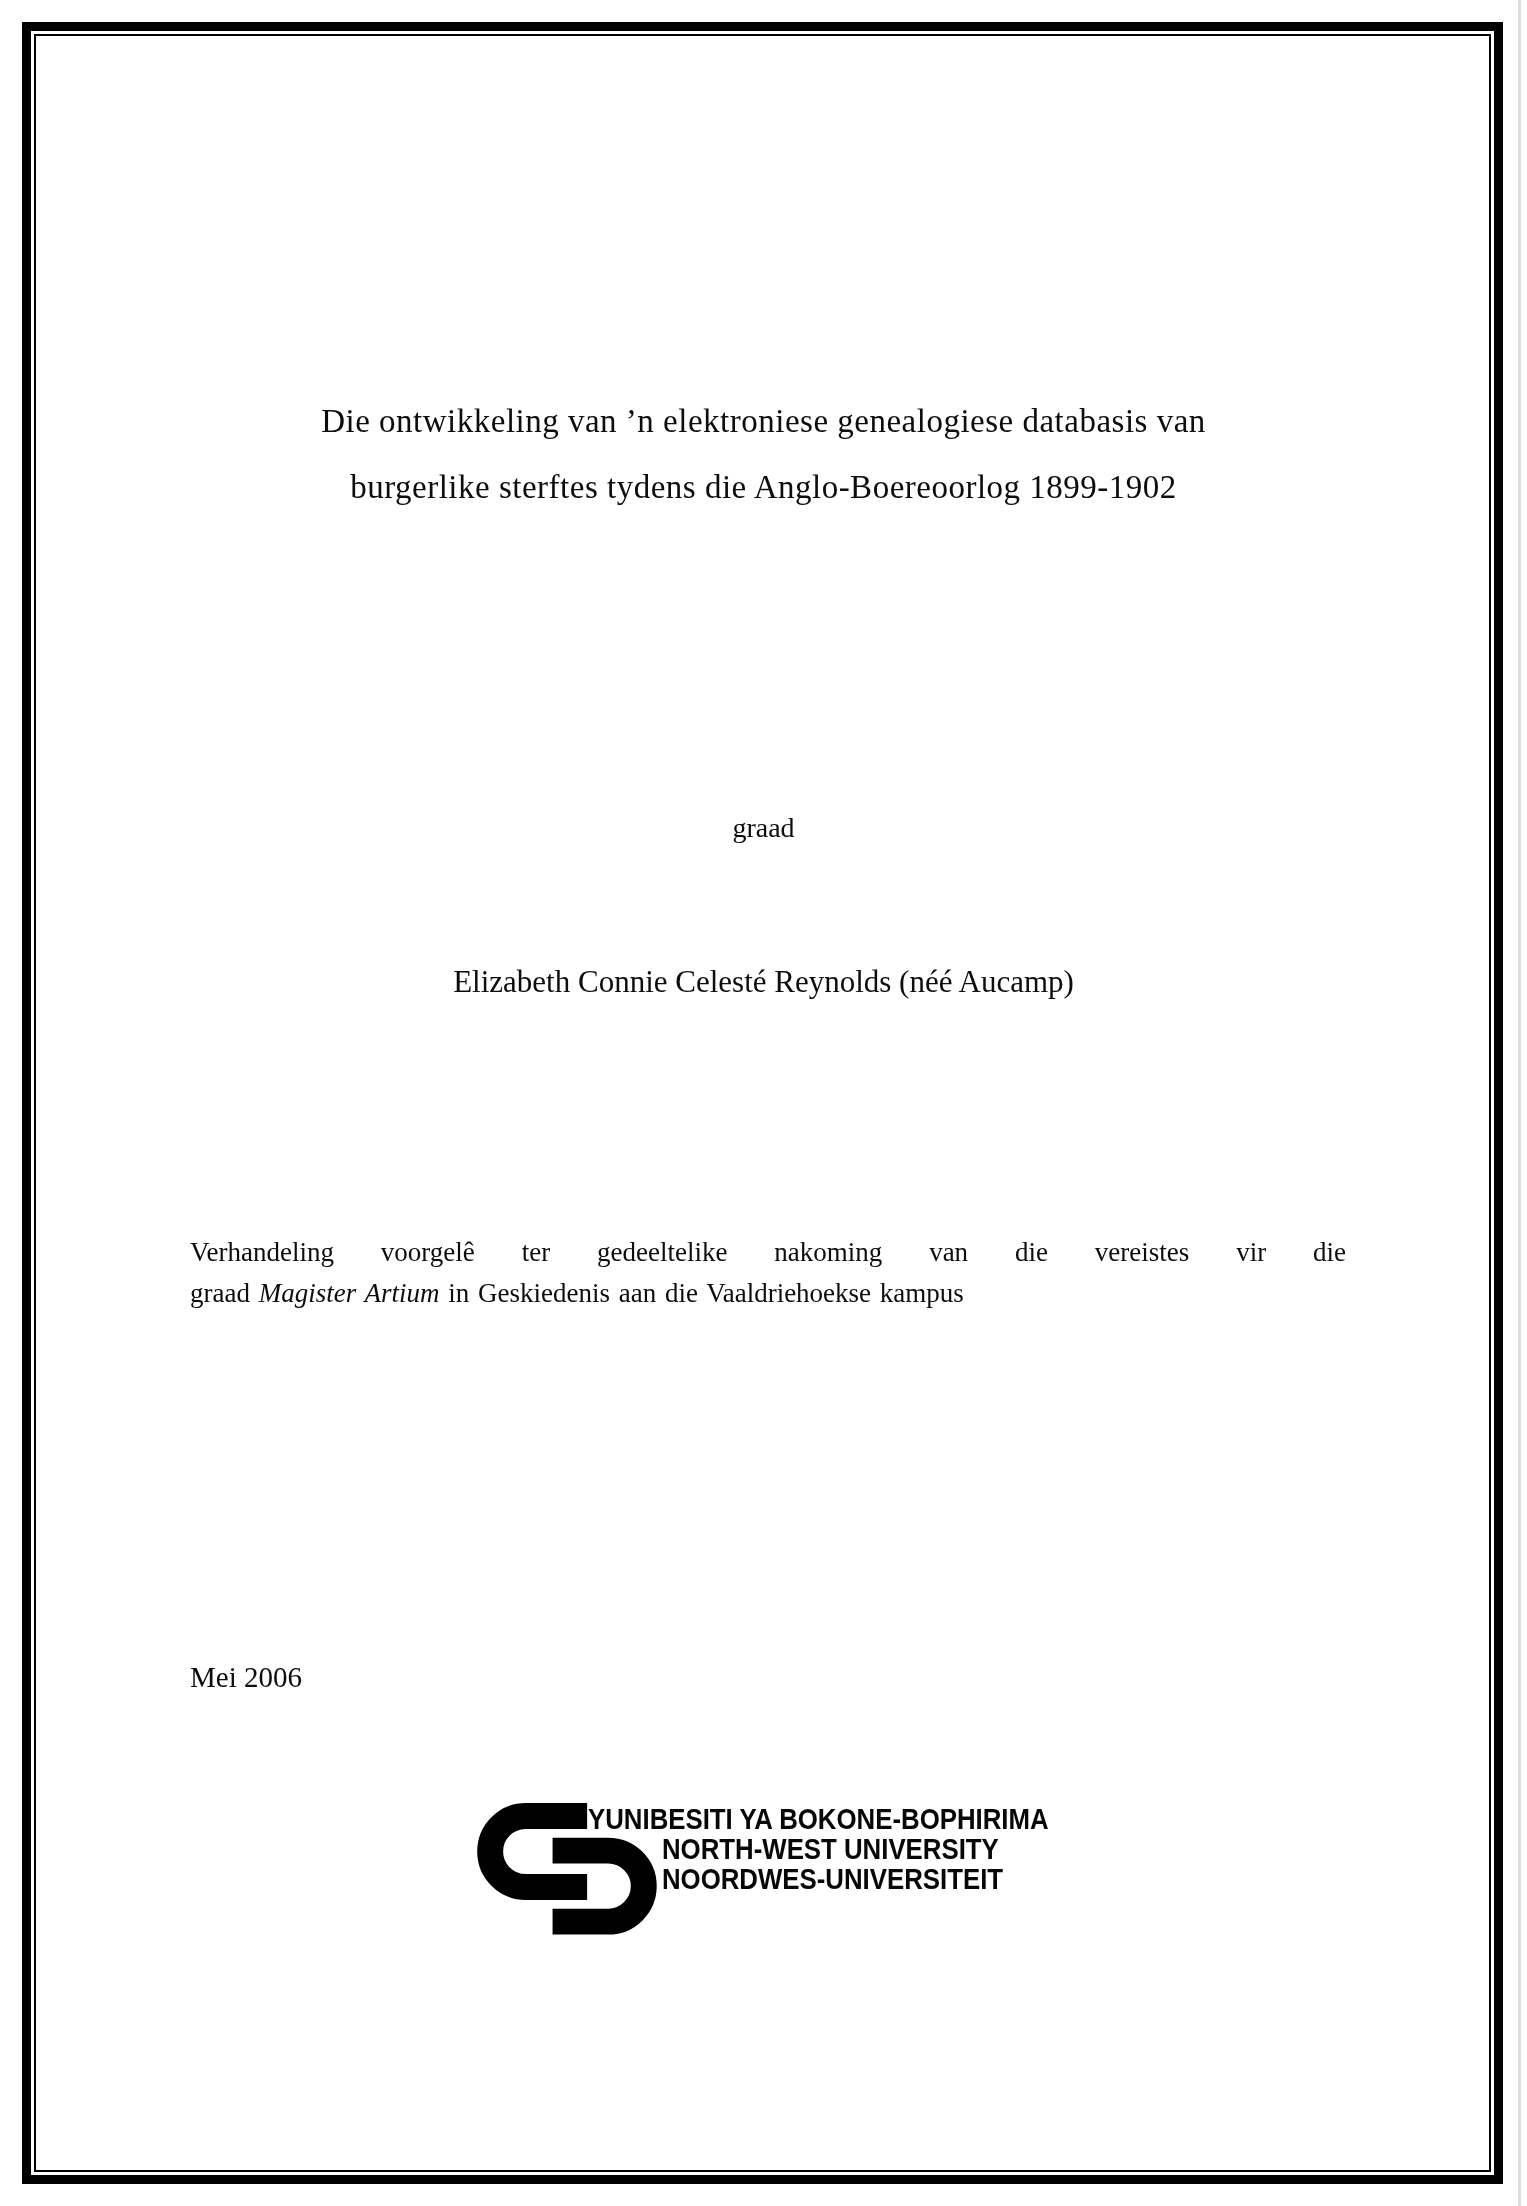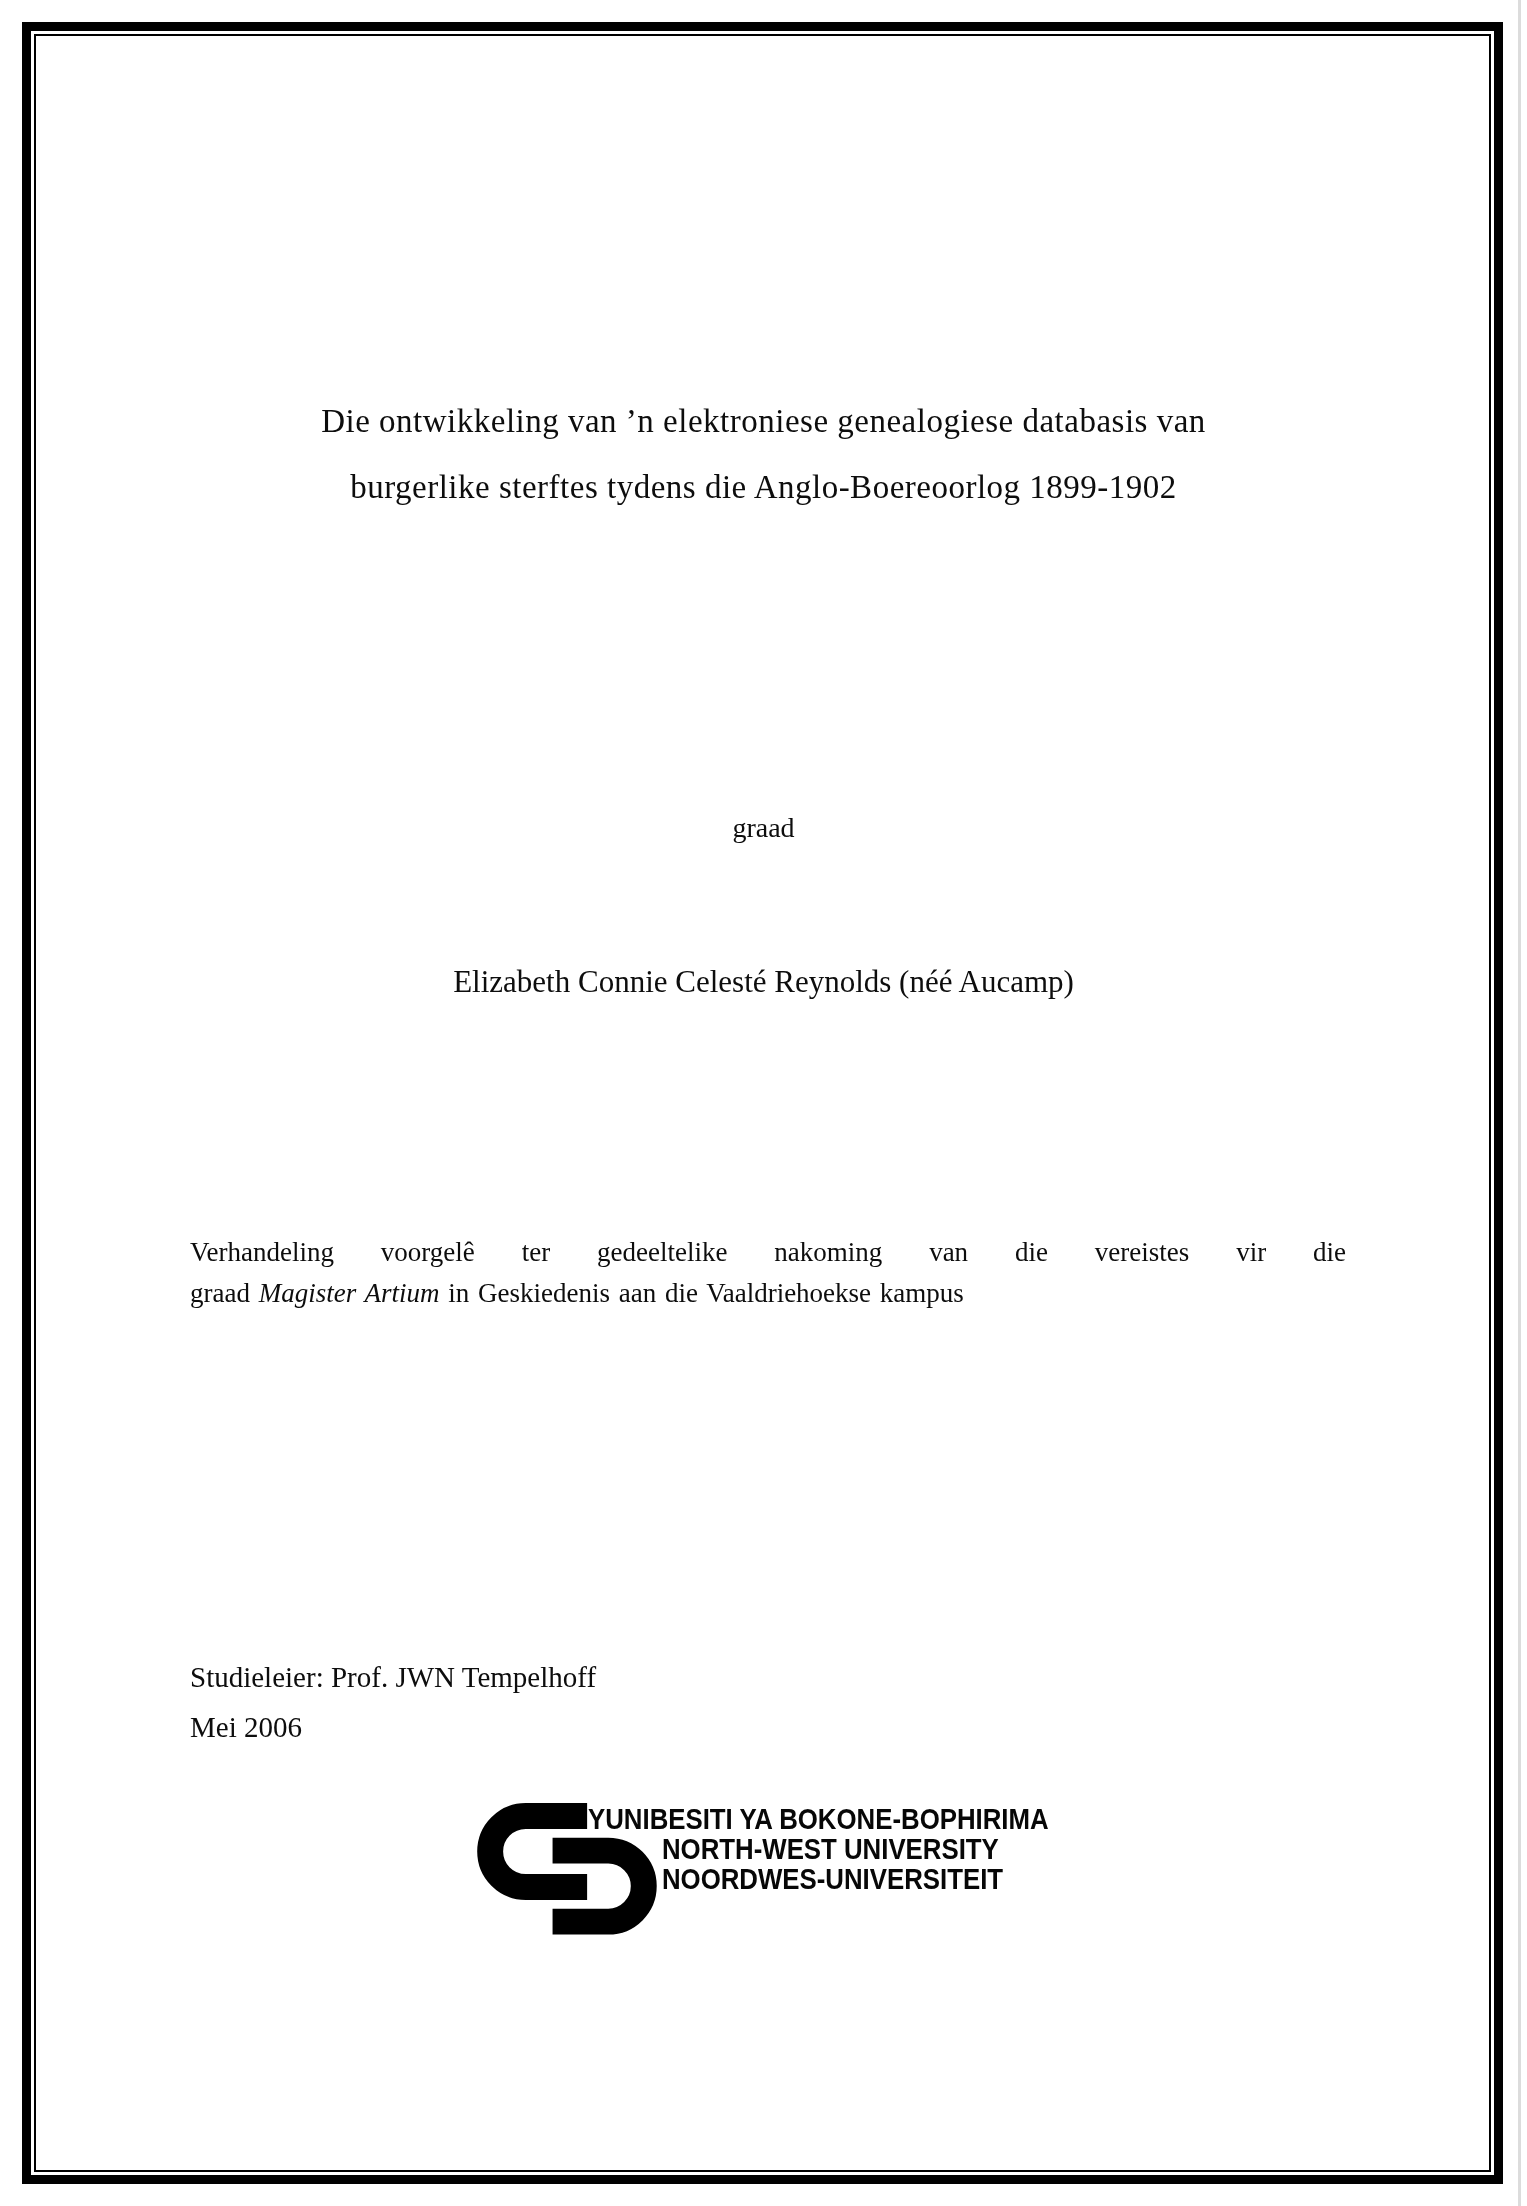--- a/index.html
+++ b/index.html
@@ -104,21 +104,20 @@
 <div class="byline">graad</div>
 
 <div class="author">Elizabeth Connie Celesté Reynolds (néé Aucamp)</div>
 
 <div class="statement">
   <div class="justified">Verhandeling voorgelê ter gedeeltelike nakoming van die vereistes vir die</div>
   <div class="plain"><span>graad </span><em>Magister Artium</em><span> in Geskiedenis aan die Vaaldriehoekse kampus</span></div>
 </div>
 
 <div class="supervisor-block">
-  <div>Studieleier: Prof. JWN Tempelhoff</div>
   <div>Mei 2006</div>
 </div>
 
 <div class="logo">
   <svg class="logo-mark" viewBox="0 0 200 150" xmlns="http://www.w3.org/2000/svg" aria-hidden="true">
     <path d="M 122 24 L 58 24 A 37 37 0 0 0 58 98 L 122 98" fill="none" stroke="#000000" stroke-width="27"></path>
     <path d="M 86 60 L 144 60 A 37 37 0 0 1 144 134 L 86 134" fill="none" stroke="#000000" stroke-width="27"></path>
   </svg>
   <div class="logo-text">
     <div>YUNIBESITI YA BOKONE-BOPHIRIMA</div>

